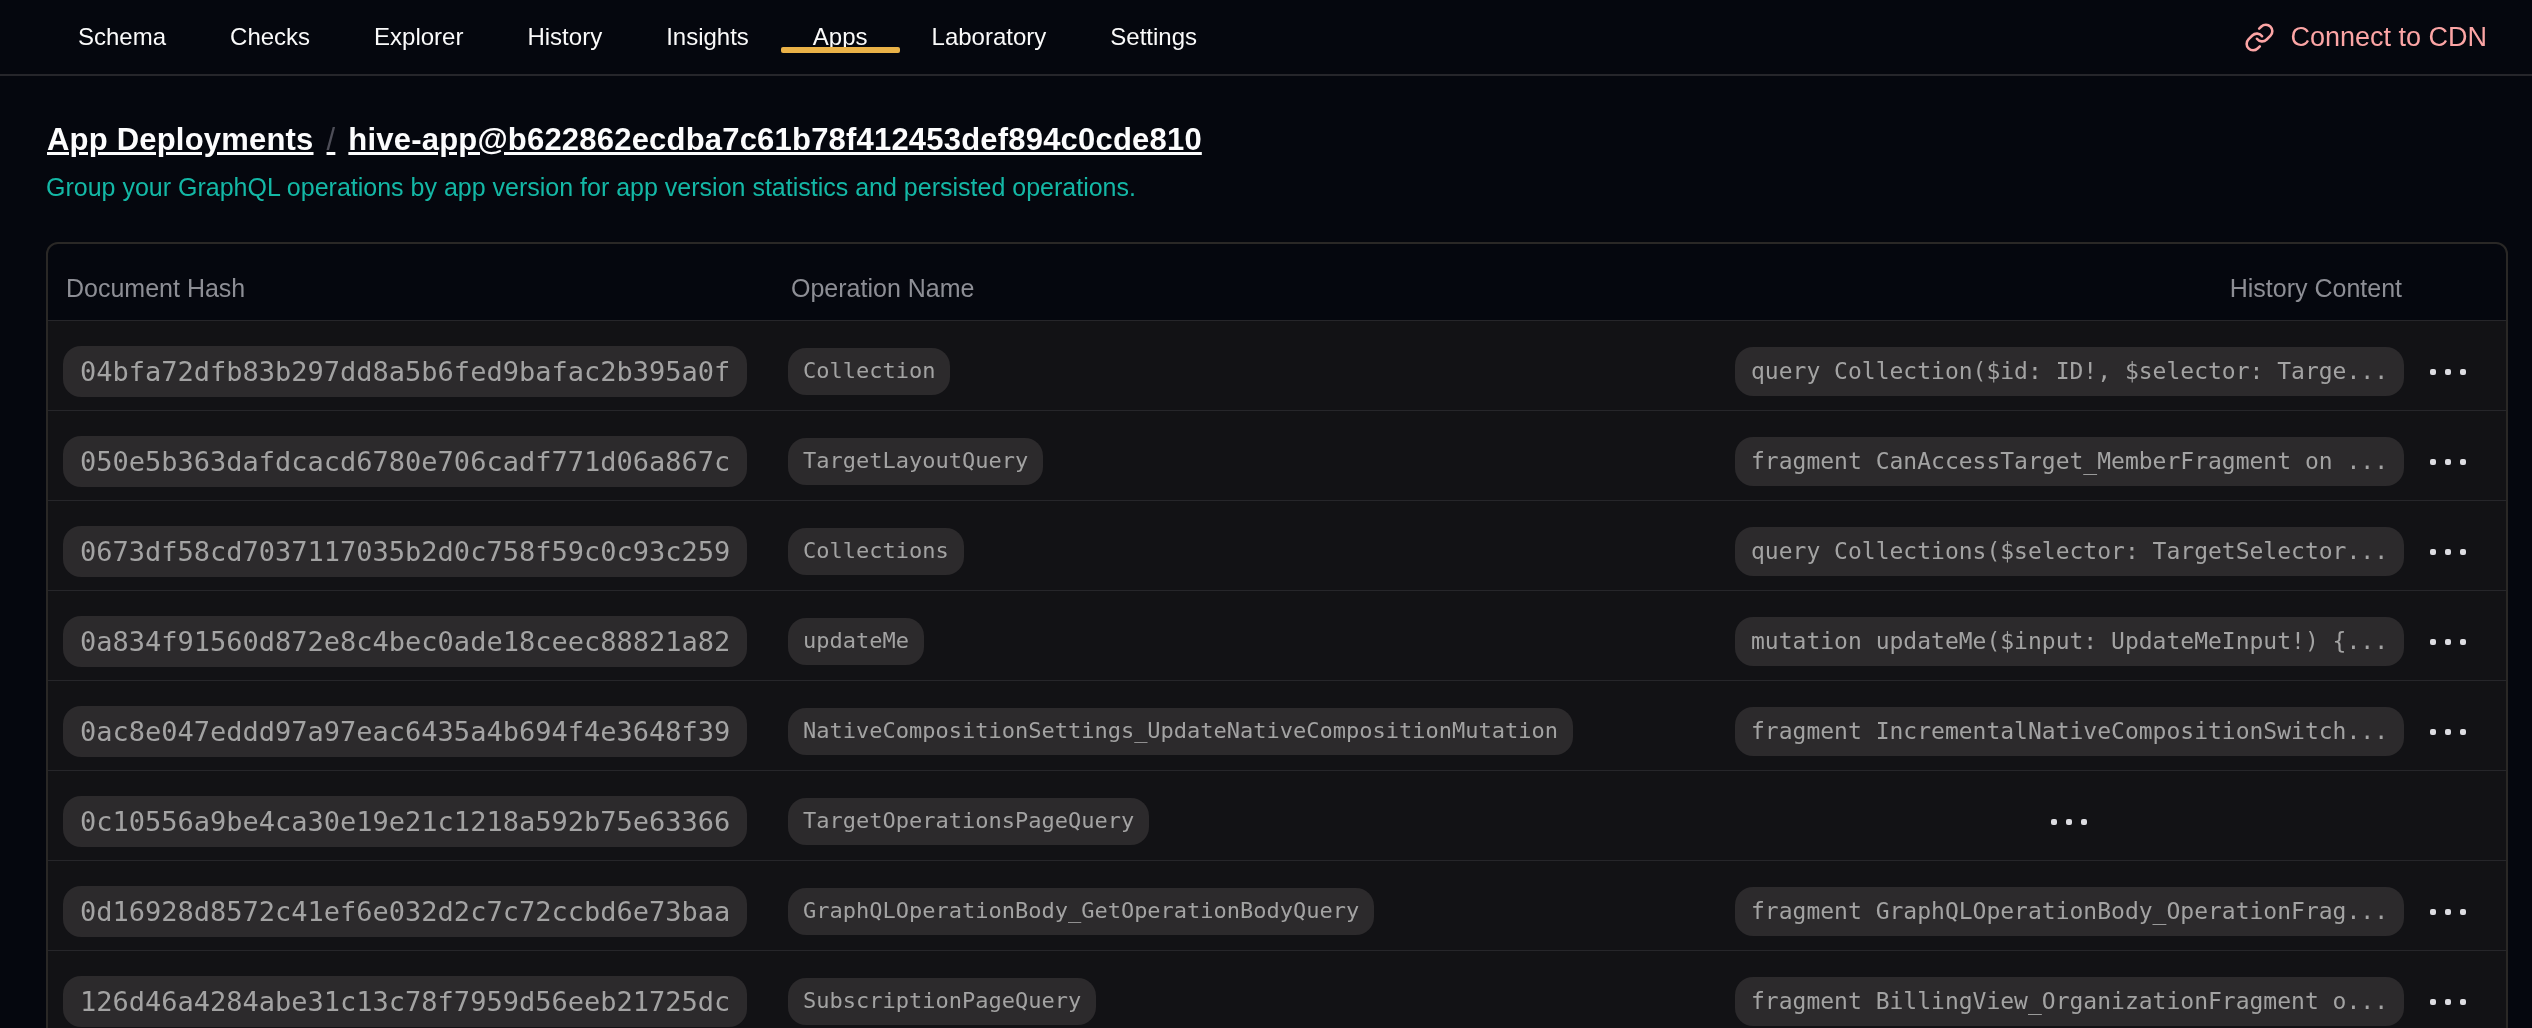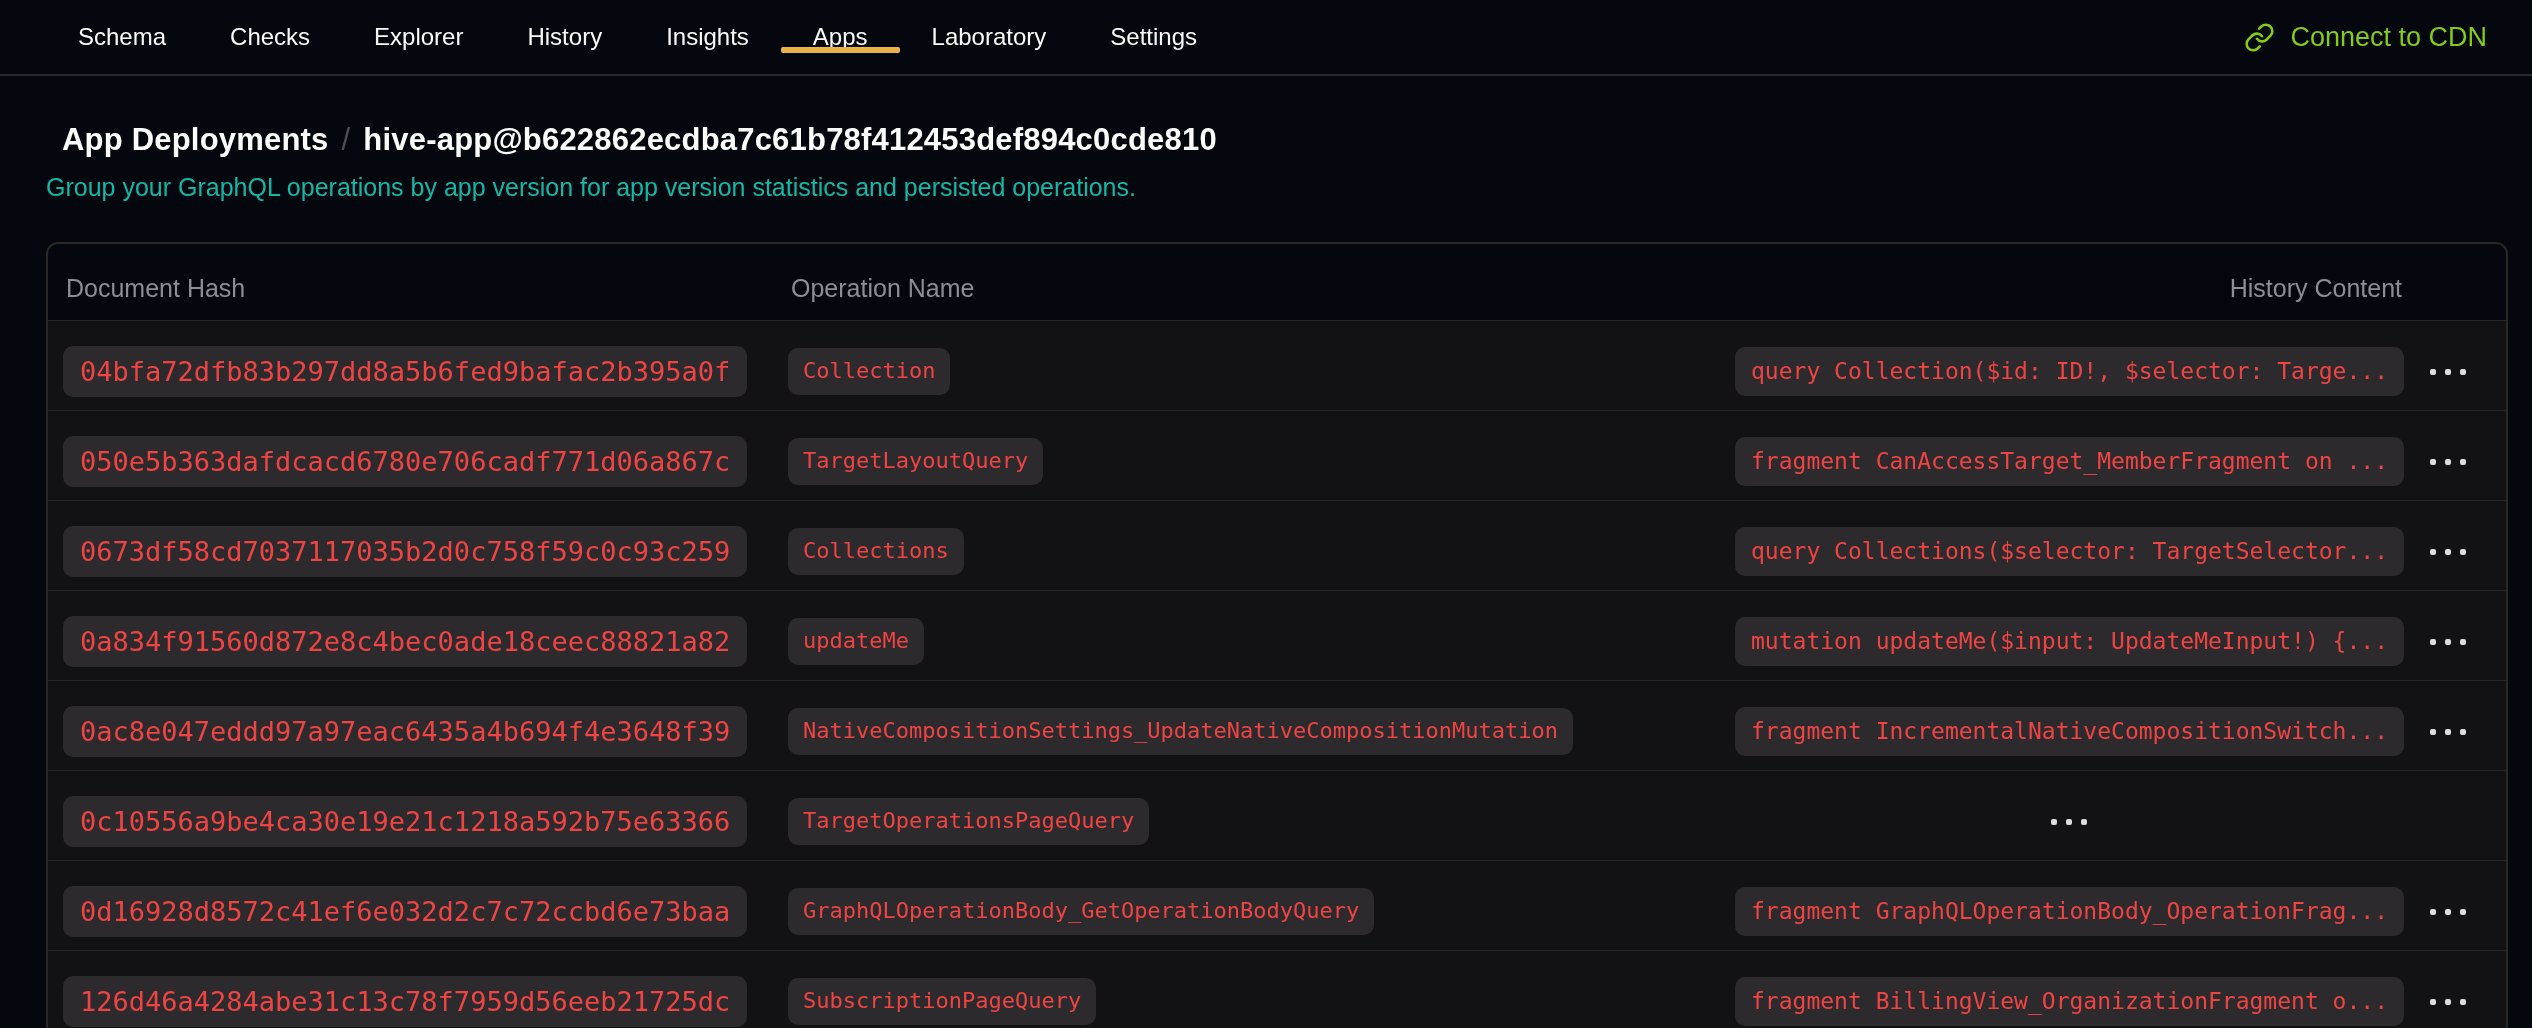--- a/index.html
+++ b/index.html
@@ -21,30 +21,30 @@
     position:relative; display:flex; align-items:center;
     padding:0 32px; font-size:24px; color:#fafafa;
     text-decoration:none; cursor:pointer; white-space:nowrap;
   }
   .nav-item.active::after {
     content:""; position:absolute; left:0; right:0; bottom:-2px;
     height:6px; background:#eab248; border-radius:2px;
   }
   .cdn-link {
     display:flex; align-items:center; gap:15px;
-    color:#84cc16; font-size:27px; text-decoration:none; cursor:pointer;
+    color:#fca5a5; font-size:27px; text-decoration:none; cursor:pointer;
     white-space:nowrap;
   }
   .cdn-link svg { width:31px; height:31px; display:block; }
 
   
   main { padding:0 24px 0 46px; }
   .page-title {
-    margin:46px 16px 0; font-size:31px; font-weight:700;
-    letter-spacing:.2px; color:#fcfcfd;
+    margin:46px 1px 0; font-size:31px; font-weight:700;
+    letter-spacing:.2px; color:#fcfcfd;text-decoration:underline;
   }
   .page-title .sep { color:#4e4e58; font-weight:400; margin:0 13px; }
   .subtitle { margin:15px 0 0; font-size:25px; color:#14b8a6; }
 
   
   .table {
     margin-top:40px; border:2px solid #2a2826;
     border-radius:12px; overflow:hidden;
   }
   .thead, .trow {
@@ -53,22 +53,22 @@
     align-items:center;
     padding:12px 14px 0 15px;
   }
   .thead { height:76px; color:#8d8e95; font-size:25px; }
   .th { padding-left:3px; }
   .th.right { text-align:right; padding-right:2px; }
   .tbody { background:#121215; }
   .trow { height:90px; border-top:1px solid #26262a; }
   .cell.right { text-align:right; }
   .pill {
-    display:inline-block; background:#2c2a2c; border-radius:10px;
-    color:#ef4444; font-family:"DejaVu Sans Mono", monospace;
+    display:inline-block; background:#2c2a2c; border-radius:18px;
+    color:#a3a3a3; font-family:"DejaVu Sans Mono", monospace;
     white-space:nowrap; line-height:1.1;
   }
   .pill.hash    { font-size:27px; padding:11px 17px; }
   .pill.op      { font-size:22px; padding:11px 15px; }
   .pill.content { font-size:23px; padding:12px 16px; }
   .cell.actions { display:flex; justify-content:center; }
   .more {
     background:none; border:none; cursor:pointer;
     display:flex; gap:9px; align-items:center; padding:12px 8px;
   }

